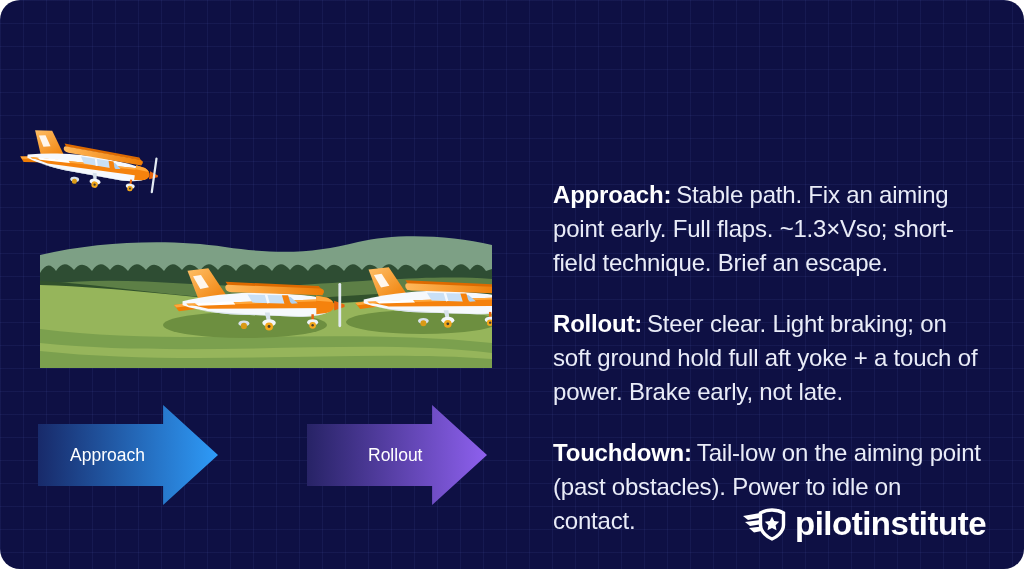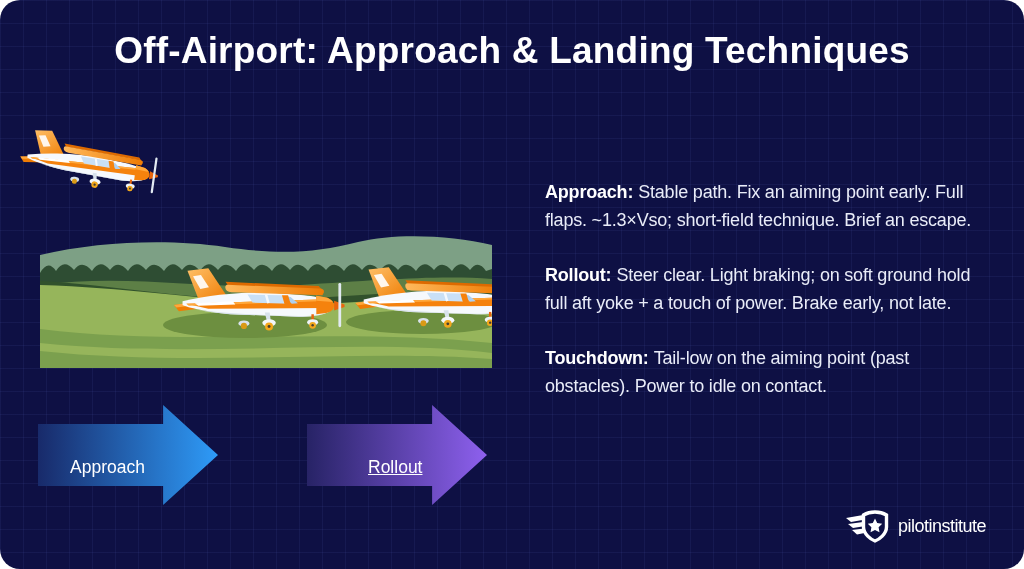--- a/index.html
+++ b/index.html
@@ -27,36 +27,36 @@
   
   .flow{position:absolute;left:0;top:405px;width:512px;height:100px;}
   .arrow{
     position:absolute;top:0;width:180px;height:100px;
     clip-path:polygon(0 19%,69.5% 19%,69.5% 0,100% 50%,69.5% 100%,69.5% 81%,0 81%);
   }
   .arrow-1{left:38px;z-index:6;}
   .arrow-2{left:172px;z-index:5;}
   .arrow-3{left:307px;z-index:4;}
   .arrow-label{
-    position:absolute;top:12px;height:100px;line-height:100px;
+    position:absolute;top:0;height:100px;line-height:100px;
     color:#ffffff;font-size:17.5px;white-space:nowrap;z-index:7;
   }
   .arrow-1 .arrow-label{left:32px;}
   .arrow-2 .arrow-label{left:50px;}
-  .arrow-3 .arrow-label{left:61px;text-decoration:underline;}
+  .arrow-3 .arrow-label{left:61px;}
   
   .notes{position:absolute;left:537px;top:178px;width:452px;}
   .notes p{
-    margin:0 0 27px 8px;color:#e9ecf8;font-size:18px;line-height:28px;letter-spacing:-0.2px;
+    margin:0 0 27px 16px;color:#e9ecf8;font-size:24px;line-height:34px;letter-spacing:-0.2px;
   }
   .notes p strong{color:#ffffff;font-weight:700;margin-right:5px;}
   
   .brand{position:absolute;right:38px;bottom:26px;display:flex;align-items:center;gap:8px;}
   .brand svg{display:block;}
-  .brand-name{color:#ffffff;font-size:18px;font-weight:400;letter-spacing:-0.5px;}
+  .brand-name{color:#ffffff;font-size:33px;font-weight:700;letter-spacing:-0.5px;}
   .defs-holder{position:absolute;width:0;height:0;overflow:hidden;}
 </style>
 </head>
 <body>
 
 <div class="defs-holder">
 <svg width="0" height="0">
   <defs>
     <linearGradient id="gw" x1="0" y1="0" x2="1" y2="0">
       <stop offset="0" stop-color="#ffb95c"></stop>
@@ -96,21 +96,20 @@
       <ellipse cx="155" cy="91" rx="11" ry="6" fill="#f3f7fb"></ellipse>
       <circle cx="155" cy="97" r="6.5" fill="#f2a71b"></circle>
       <circle cx="155" cy="97" r="2.4" fill="#473f33"></circle>
     </symbol>
   </defs>
 </svg>
 </div>
 
 <div class="canvas">
 
-  <h1 class="title">Off-Airport: Approach &amp; Landing Techniques</h1>
 
   <div class="flying-plane">
     <svg viewBox="0 0 300 110">
       <use href="#cessna"></use>
     </svg>
   </div>
 
   <div class="scene">
     <svg viewBox="0 0 452 135" preserveAspectRatio="none">
 

